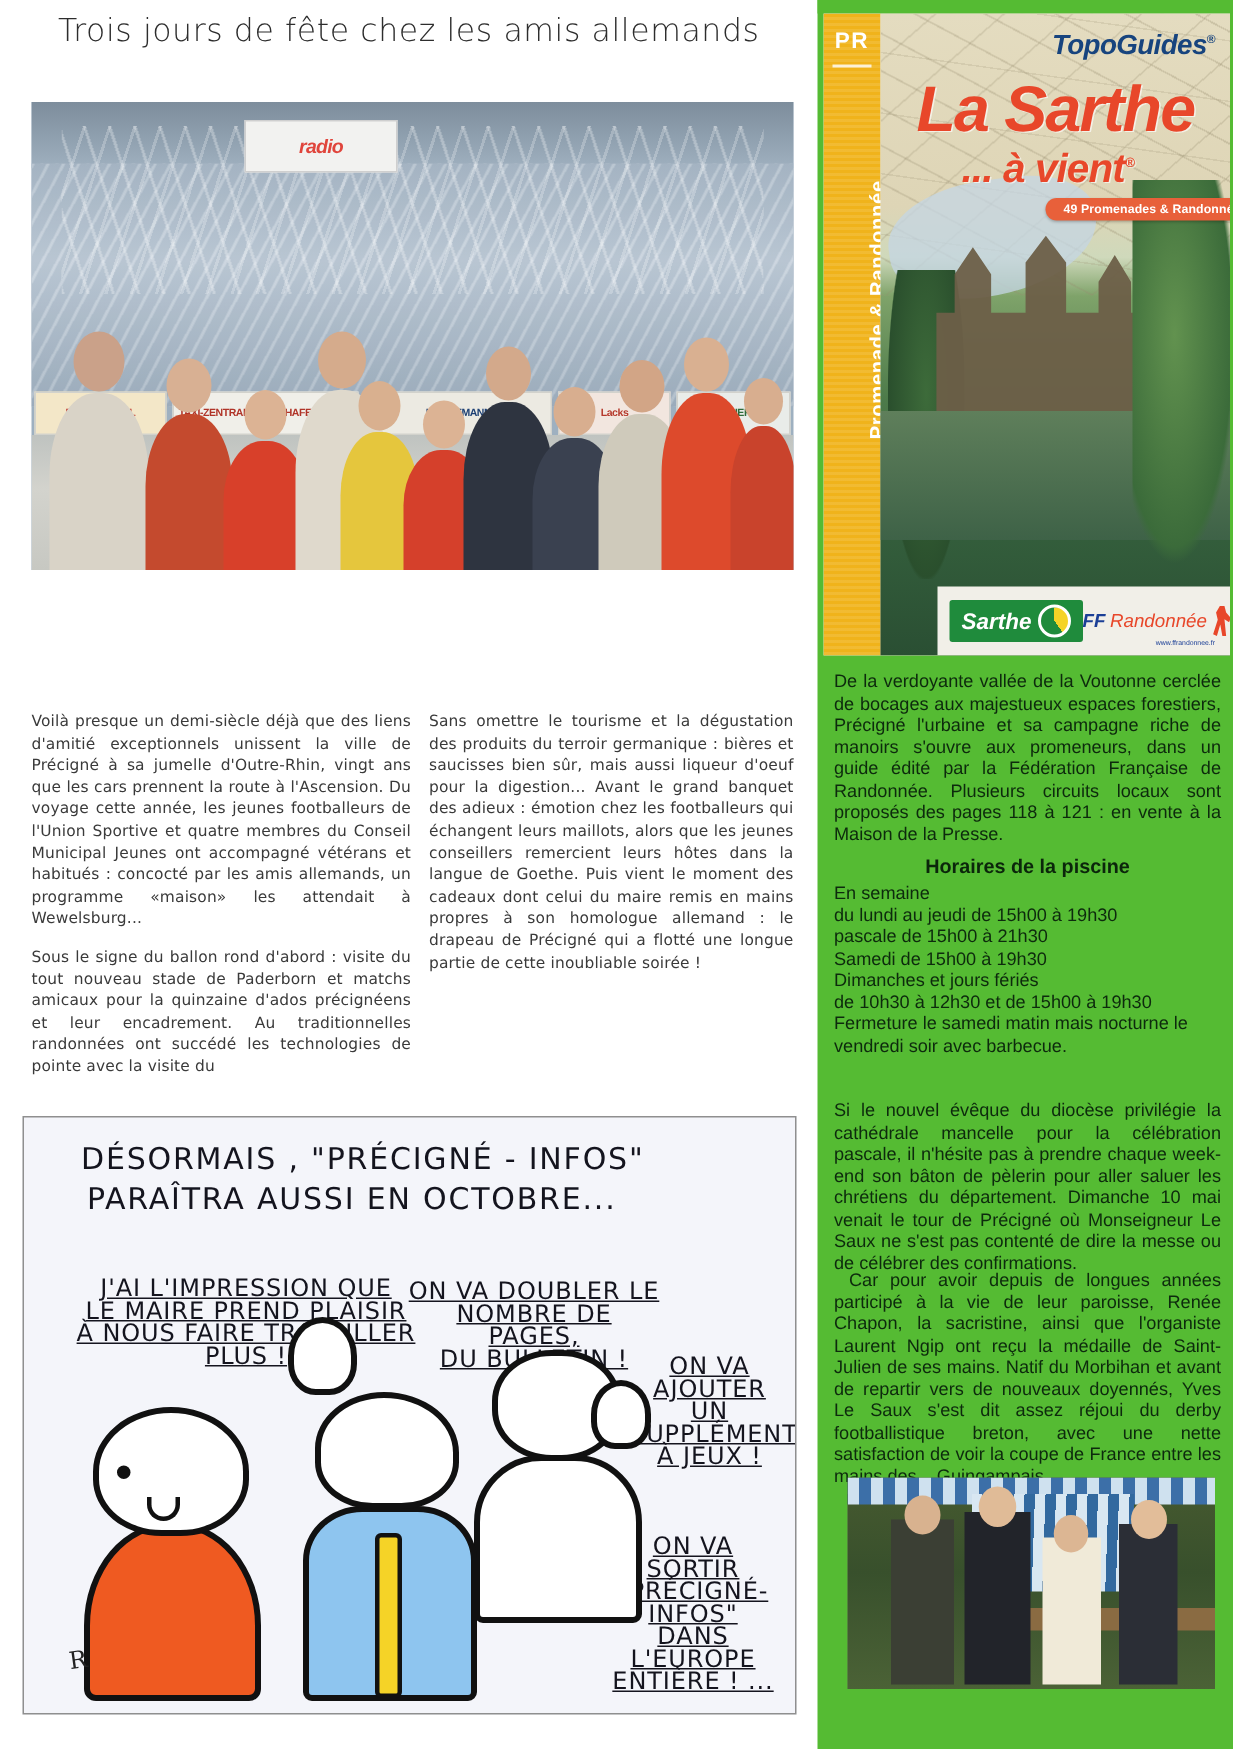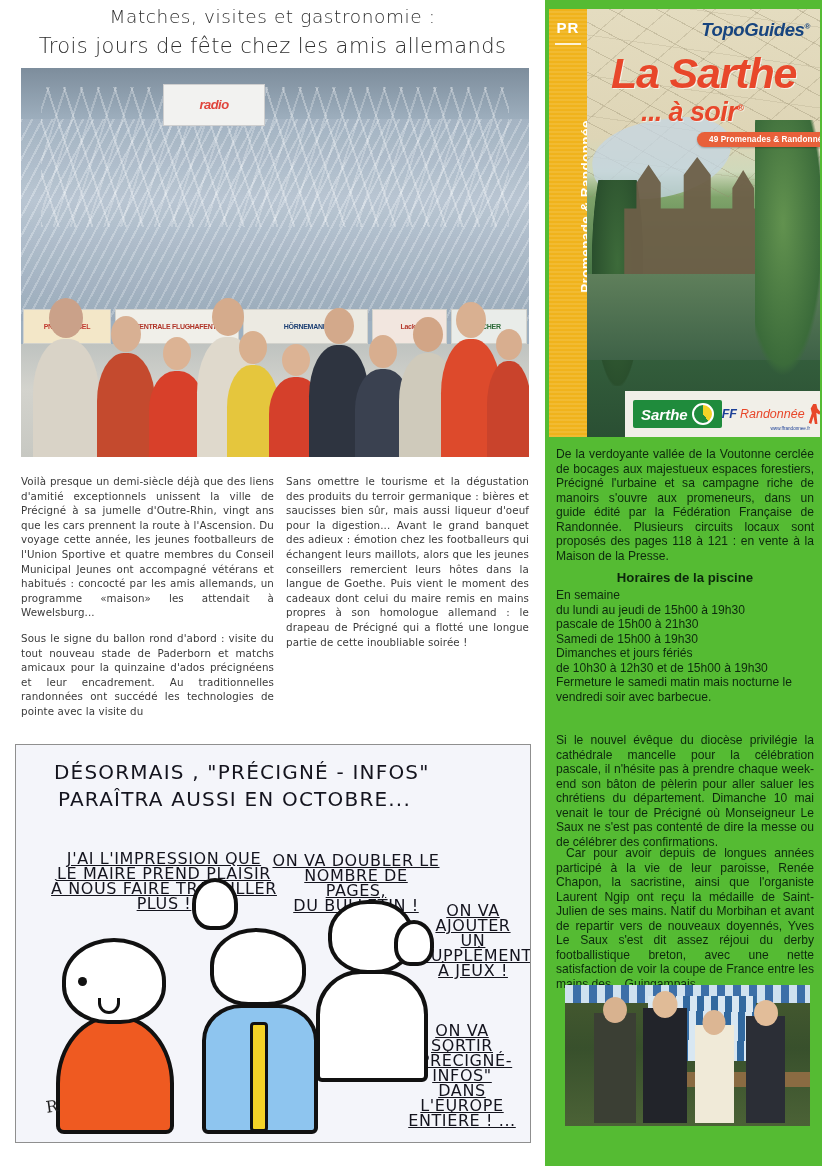--- a/index.html
+++ b/index.html
@@ -45,21 +45,21 @@
     letter-spacing: 0.4px;
     font-weight: 300;
     line-height: 30px;
     margin-top: 1px;
   }
 
   
   #photo-stadium {
     position: absolute;
     left: 21px; top: 68px;
-    width: 508px; height: 389px;
+    width: 508px; height: 312px;
     overflow: hidden;
     background: #9eb0c0;
   }
   .ph-sky {
     position: absolute; left: 0; top: 0; width: 100%; height: 42%;
     background: linear-gradient(180deg,#b9c6d2 0%, #c3cedb 35%, #aebcc9 100%);
   }
   .ph-roof {
     position: absolute; left: 0; top: 0; width: 100%; height: 14%;
     background: linear-gradient(180deg,#7d8d9c,#9fb0bf);
@@ -425,21 +425,20 @@
   .bp-p .h { position:absolute; left:50%; transform: translateX(-50%); border-radius:50%; }
 </style>
 </head>
 <body>
 
 <div id="page">
 
   <div id="main">
 
     <div id="headline">
-      <span class="l1">Matches, visites et gastronomie :</span>
       <span class="l2">Trois jours de fête chez les amis allemands</span>
     </div>
 
     <div id="photo-stadium">
       <div class="ph-sky"></div>
       <div class="ph-roof"></div>
       <div class="ph-stand"></div>
       <div class="ph-truss"></div>
       <div class="ph-radio">radio</div>
       <div class="ph-banner-row">
@@ -553,21 +552,21 @@
       <div class="tree-l"></div>
       <div class="castle"></div>
       <div class="lake"></div>
       <div class="tree-r"></div>
 
       <div id="topo-logo">
         <span>TopoGuides</span><span class="sup">®</span>
       </div>
       <div id="book-title">La Sarthe</div>
       <div id="book-subtitle">
-        <span>... à soir</span><span class="sup">®</span>
+        <span>... à vient</span><span class="sup">®</span>
       </div>
       <div id="book-badge">49 Promenades &amp; Randonnées</div>
 
       <div id="book-bottom">
         <div id="logo-sarthe">
           <span>Sarthe</span>
           <span class="swirl"></span>
         </div>
         <div id="logo-ffr">
           <span class="ff">FF</span>

